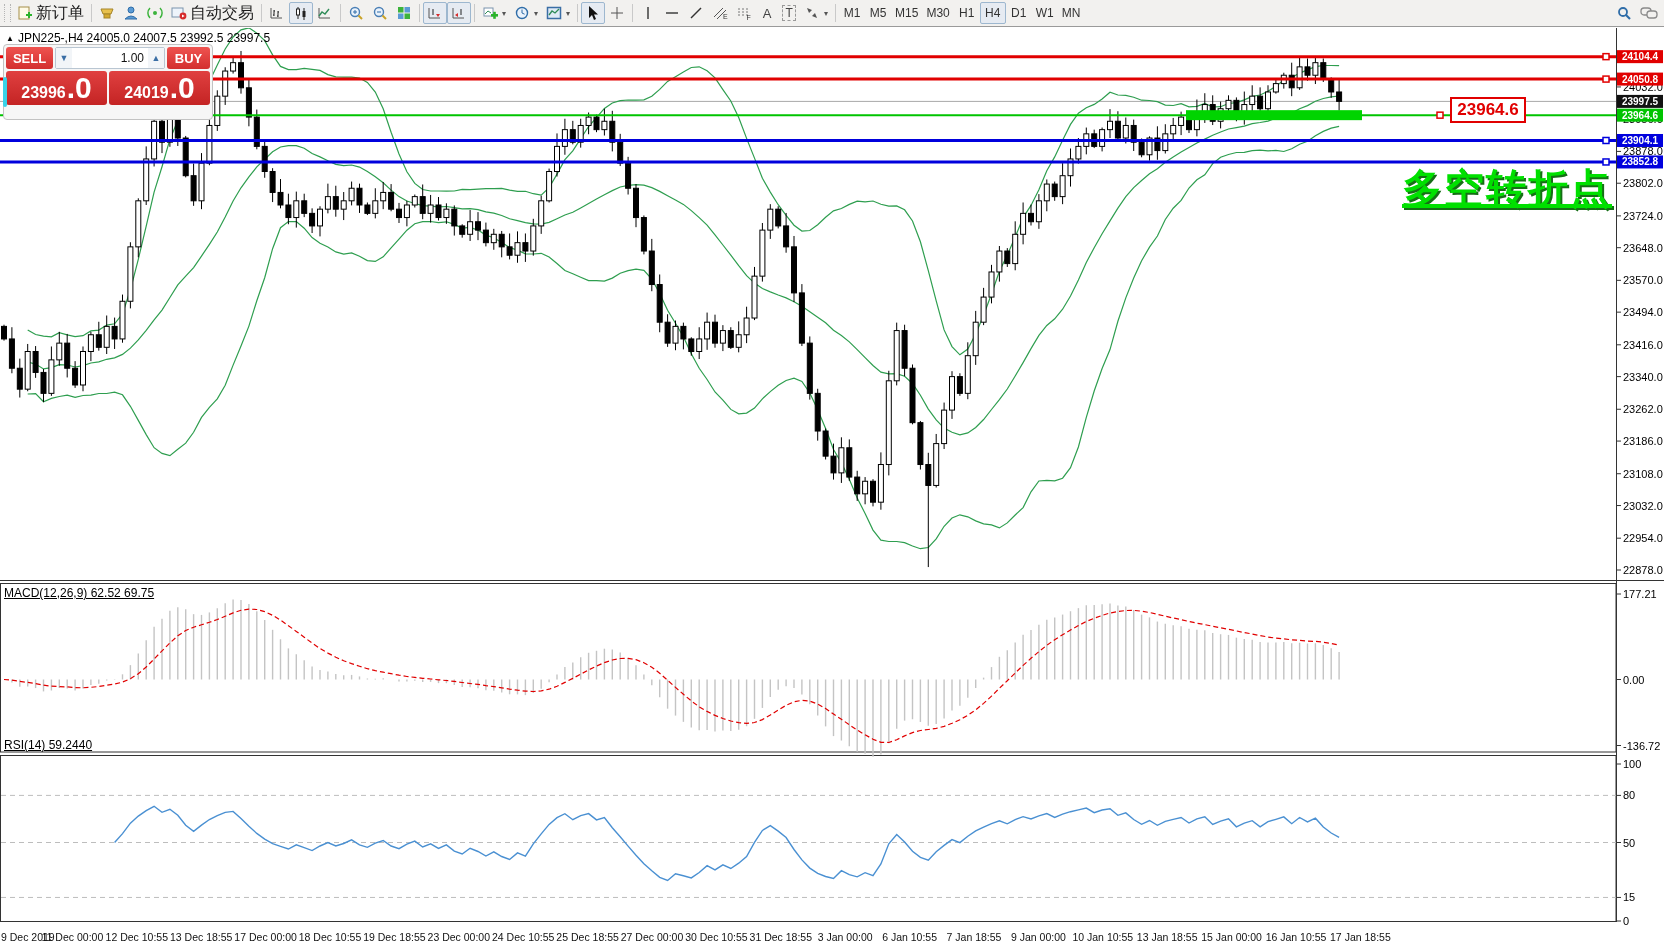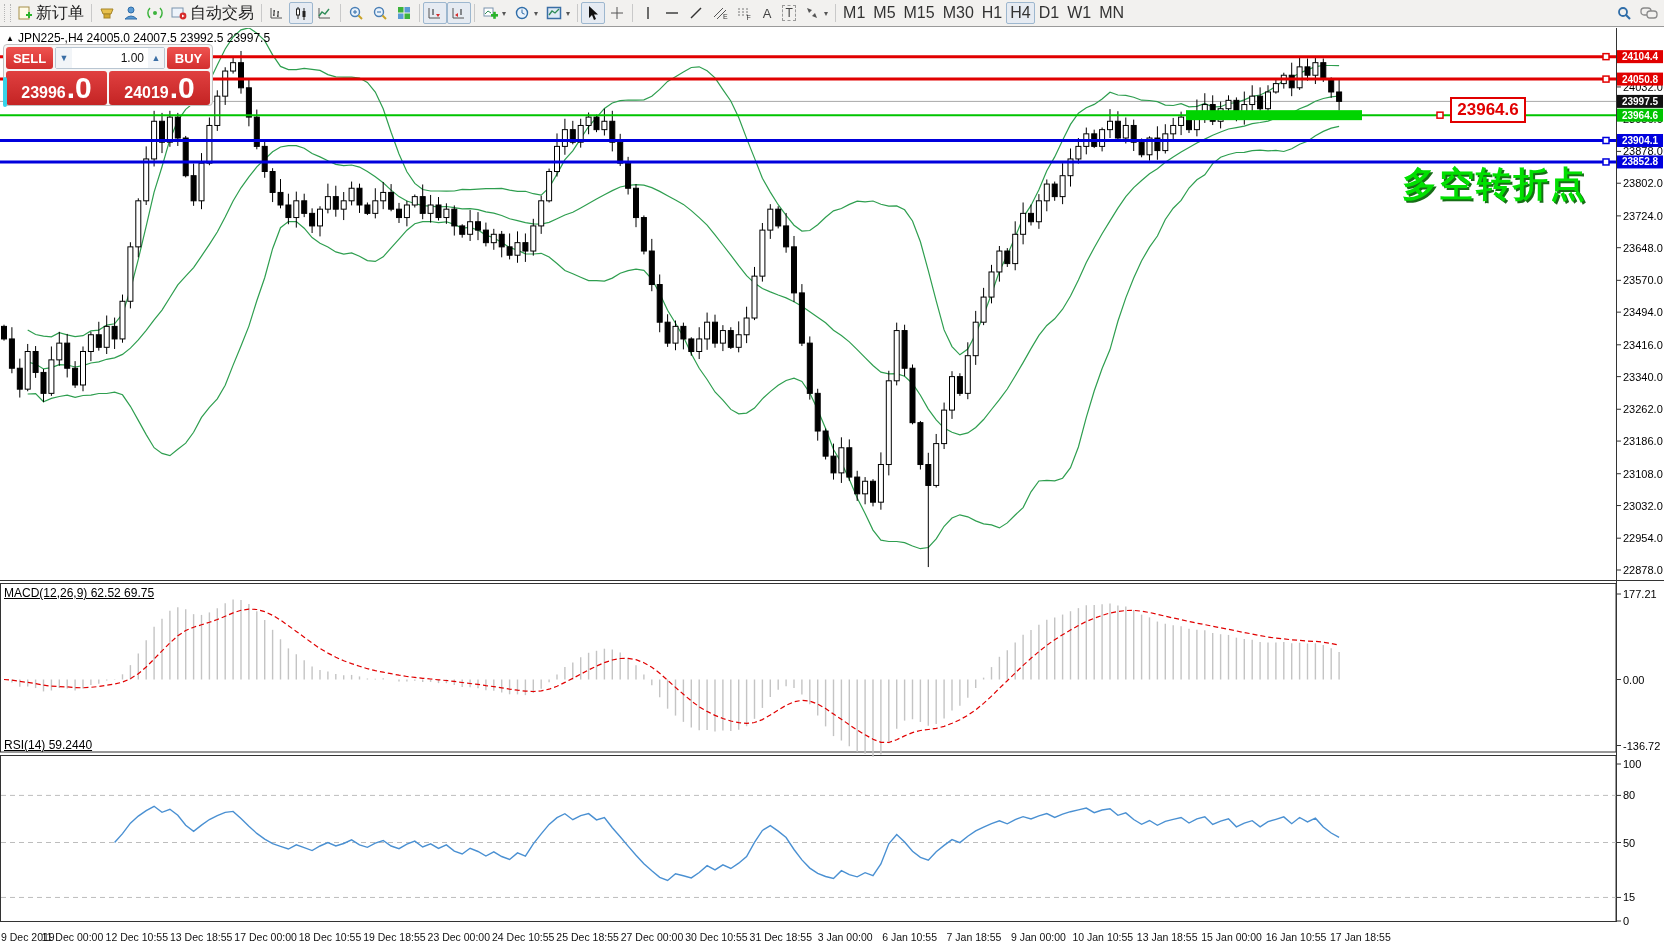--- a/index.html
+++ b/index.html
@@ -10,51 +10,51 @@
   .toolbar{position:absolute;left:0;top:0;width:1664px;height:27px;background:#f2f1ef;
            border-bottom:1px solid #9a9a9a;display:flex;align-items:center;padding:0 2px;
            box-sizing:border-box;z-index:30;font-size:12px;color:#222;}
   .grip{width:5px;height:18px;border-left:1px dotted #b5b5b5;border-right:1px dotted #b5b5b5;margin:0 2px;}
   .tsep{width:1px;height:18px;background:#c9c9c9;margin:0 3px;}
   .tbtn{height:22px;min-width:22px;display:flex;align-items:center;justify-content:center;
         gap:3px;padding:0 3px;border:1px solid transparent;border-radius:2px;box-sizing:border-box;}
   .tbtn.pressed{background:#e6ebf2;border-color:#9db7cf;text-align:right;}
   .tbtn .cap{font-size:16px;color:#1a1a1a;}
   .tf-group{display:flex;align-items:center;}
-  .tf-group .tbtn{font-size:16px;color:#333;min-width:26px;}
+  .tf-group .tbtn{font-size:12px;color:#333;min-width:26px;}
   .caret{font-size:8px;color:#555;margin-left:1px;}
   .spacer{flex:1;}
   
   .sym-header{position:absolute;left:6px;top:31px;font-size:12px;color:#000;z-index:20;
               display:flex;align-items:center;gap:4px;}
   .sym-header .tri{font-size:8px;}
   
-  .trade-panel{position:absolute;left:3px;top:44px;width:210px;height:62px;z-index:25;
+  .trade-panel{position:absolute;left:3px;top:44px;width:210px;height:76px;z-index:25;
                background:#f6f6f6;border:1px solid #c2c2c2;border-radius:4px;box-sizing:border-box;padding:2px;}
   .tp-row{display:flex;gap:2px;}
   .tp-btn{height:22px;border-radius:3px;background:linear-gradient(#ef5350,#d32f2f);
           color:#fff;font-weight:bold;font-size:13px;display:flex;align-items:center;justify-content:center;}
   .tp-sell{width:47px;}
   .tp-buy{width:43px;}
   .tp-vol{flex:1;height:22px;background:#fff;border:1px solid #b9c6d2;border-radius:2px;
           display:flex;align-items:center;box-sizing:border-box;}
   .tp-spin{width:16px;height:100%;display:flex;align-items:center;justify-content:center;
            color:#3a6ea5;font-size:9px;background:#f2f5f8;}
   .tp-vol-val{flex:1;text-align:right;padding-right:4px;font-size:12px;color:#111;}
   .tp-price{width:101px;height:34px;margin-top:2px;border-radius:3px;background:linear-gradient(#e04040,#c42424);
             color:#fff;display:flex;align-items:baseline;justify-content:center;gap:1px;}
   .tp-price .pmain{font-size:16px;font-weight:bold;line-height:34px;}
   .tp-price .pbig{font-size:30px;font-weight:bold;line-height:34px;}
   .tp-strip{position:absolute;left:-1px;top:32px;width:4px;height:30px;background:#39d3e8;border-radius:2px;}
   
   .price-tag{position:absolute;left:1450px;top:97px;width:76px;height:26px;z-index:22;
              border:2px solid #e10000;background:#fff;color:#e10000;font-size:17px;font-weight:bold;
              display:flex;align-items:center;justify-content:center;box-sizing:border-box;}
-  .cn-note{position:absolute;left:1402px;top:161px;z-index:22;font-size:35px;font-weight:bold;
-           color:#00e000;text-shadow:2px 2px 0 #166e16;letter-spacing:2px;white-space:nowrap;}
+  .cn-note{position:absolute;left:1402px;top:161px;z-index:22;font-size:40px;font-weight:bold;
+           color:#00e000;text-shadow:2px 2px 0 #166e16;letter-spacing:2px;white-space:nowrap;text-decoration:underline;}
   .panel-label{position:absolute;z-index:21;font-size:12px;color:#000;text-decoration:underline;}
   #macd-label{left:4px;top:586px;}
   #rsi-label{left:4px;top:738px;}
   .ic{display:block;}
 </style>
 </head>
 <body>
 
 <div id="app">
 

